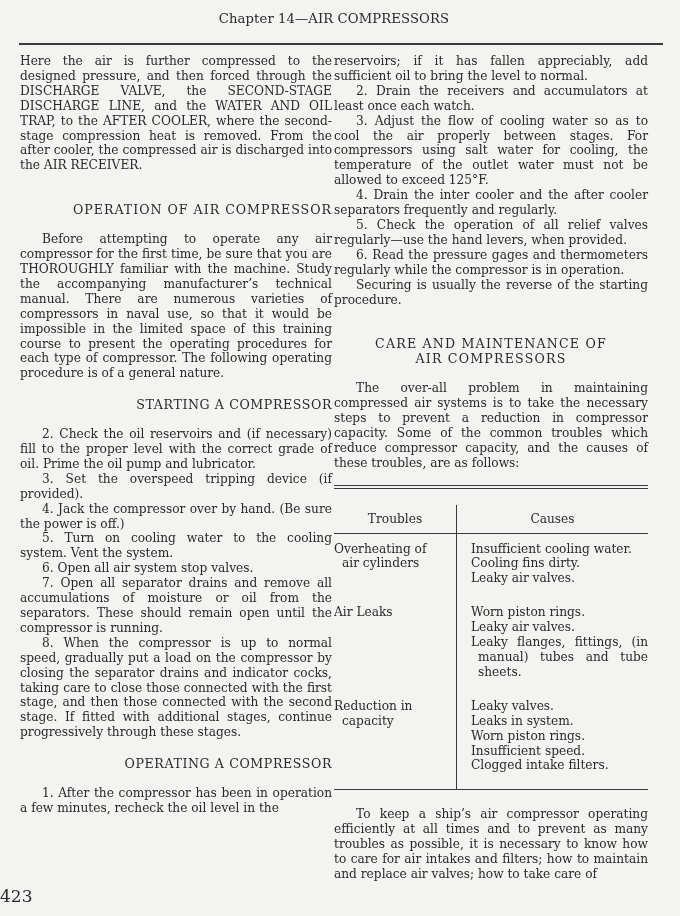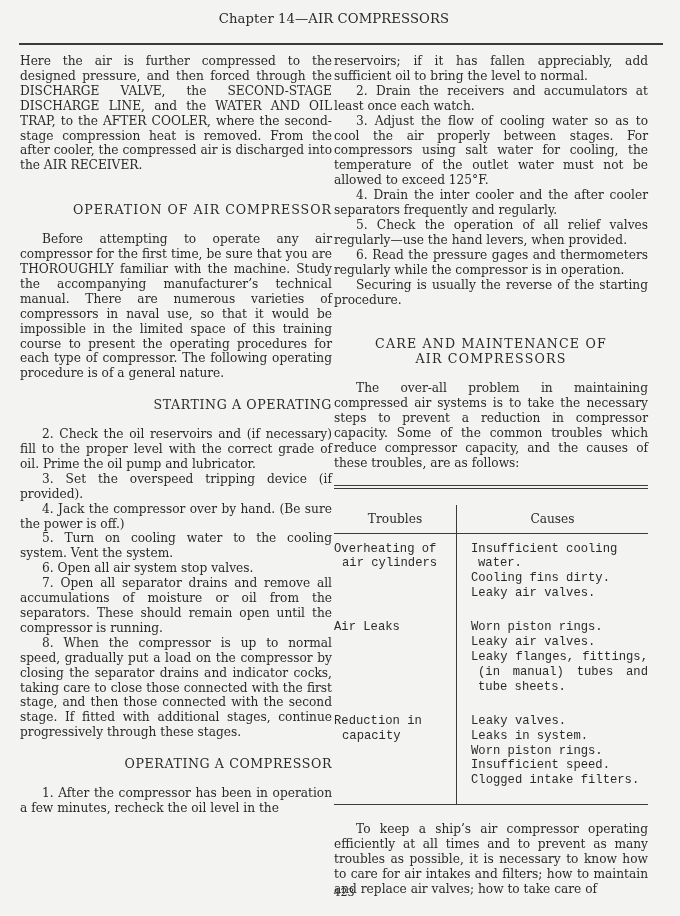--- a/index.html
+++ b/index.html
@@ -43,45 +43,45 @@
   }
   .table-wrap {
     border-top: 4px double #3a3a3a;
     border-bottom: 1.5px solid #3a3a3a;
     margin-top: 14px;
   }
   .trouble-table td { vertical-align: top; text-align: left; padding: 0; }
   .trouble-table td.trouble { width: 122px; padding-left: 0; }
   .trouble-table td.causes { border-left: 1.5px solid #3a3a3a; padding-left: 14px; }
   .trouble-table th.causes-h { border-left: 1.5px solid #3a3a3a; }
-  .trouble-table tr.row td { padding-top: 8px; padding-bottom: 5px; font-family: Liberation Mono, monospace; }
+  .trouble-table tr.row td { padding-top: 8px; padding-bottom: 5px; }
   .trouble-table tr.row.last td { padding-bottom: 16px; }
   .cause-line { display: block; text-indent: -7px; padding-left: 7px; }
   .trouble-line { display: block; }
   .trouble-line.sub { padding-left: 8px; }
 
   .page-number {
-    position: absolute; left: 8px; right: 0; top: 886px;
-    text-align: center; font-size: 11px;
+    position: absolute; left: 0; right: 0; top: 886px;
+    text-align: left; font-size: 17px;
   }
 </style>
 </head>
 <body>
 
 <div class="header-title">Chapter 14—AIR COMPRESSORS</div>
 <div class="header-rule"></div>
 
 <div class="col left">
   <p>Here the air is further compressed to the designed pressure, and then forced through the DISCHARGE VALVE, the SECOND-STAGE DISCHARGE LINE, and the WATER AND OIL TRAP, to the AFTER COOLER, where the second-stage compression heat is removed. From the after cooler, the compressed air is discharged into the AIR RECEIVER.</p>
   <div class="gap-lg"></div>
   <p class="section-heading" style="padding-left:18px; letter-spacing:1px;">OPERATION OF AIR COMPRESSOR</p>
   <div class="gap-sm"></div>
   <p class="indent">Before attempting to operate any air compressor for the first time, be sure that you are THOROUGHLY familiar with the machine. Study the accompanying manufacturer’s technical manual. There are numerous varieties of compressors in naval use, so that it would be impossible in the limited space of this training course to present the operating procedures for each type of compressor. The following operating procedure is of a general nature.</p>
   <div class="gap-md"></div>
-  <p class="section-heading">STARTING A OPERATING</p>
+  <p class="section-heading">STARTING A COMPRESSOR</p>
   <div class="gap-sm"></div>
   <p class="indent">2. Check the oil reservoirs and (if necessary) fill to the proper level with the correct grade of oil. Prime the oil pump and lubricator.</p>
   <p class="indent">3. Set the overspeed tripping device (if provided).</p>
   <p class="indent">4. Jack the compressor over by hand. (Be sure the power is off.)</p>
   <p class="indent">5. Turn on cooling water to the cooling system. Vent the system.</p>
   <p class="indent">6. Open all air system stop valves.</p>
   <p class="indent">7. Open all separator drains and remove all accumulations of moisture or oil from the separators. These should remain open until the compressor is running.</p>
   <p class="indent">8. When the compressor is up to normal speed, gradually put a load on the compressor by closing the separator drains and indicator cocks, taking care to close those connected with the first stage, and then those connected with the second stage. If fitted with additional stages, continue progressively through these stages.</p>
   <div class="gap-md"></div>
   <p class="section-heading">OPERATING A COMPRESSOR</p>

